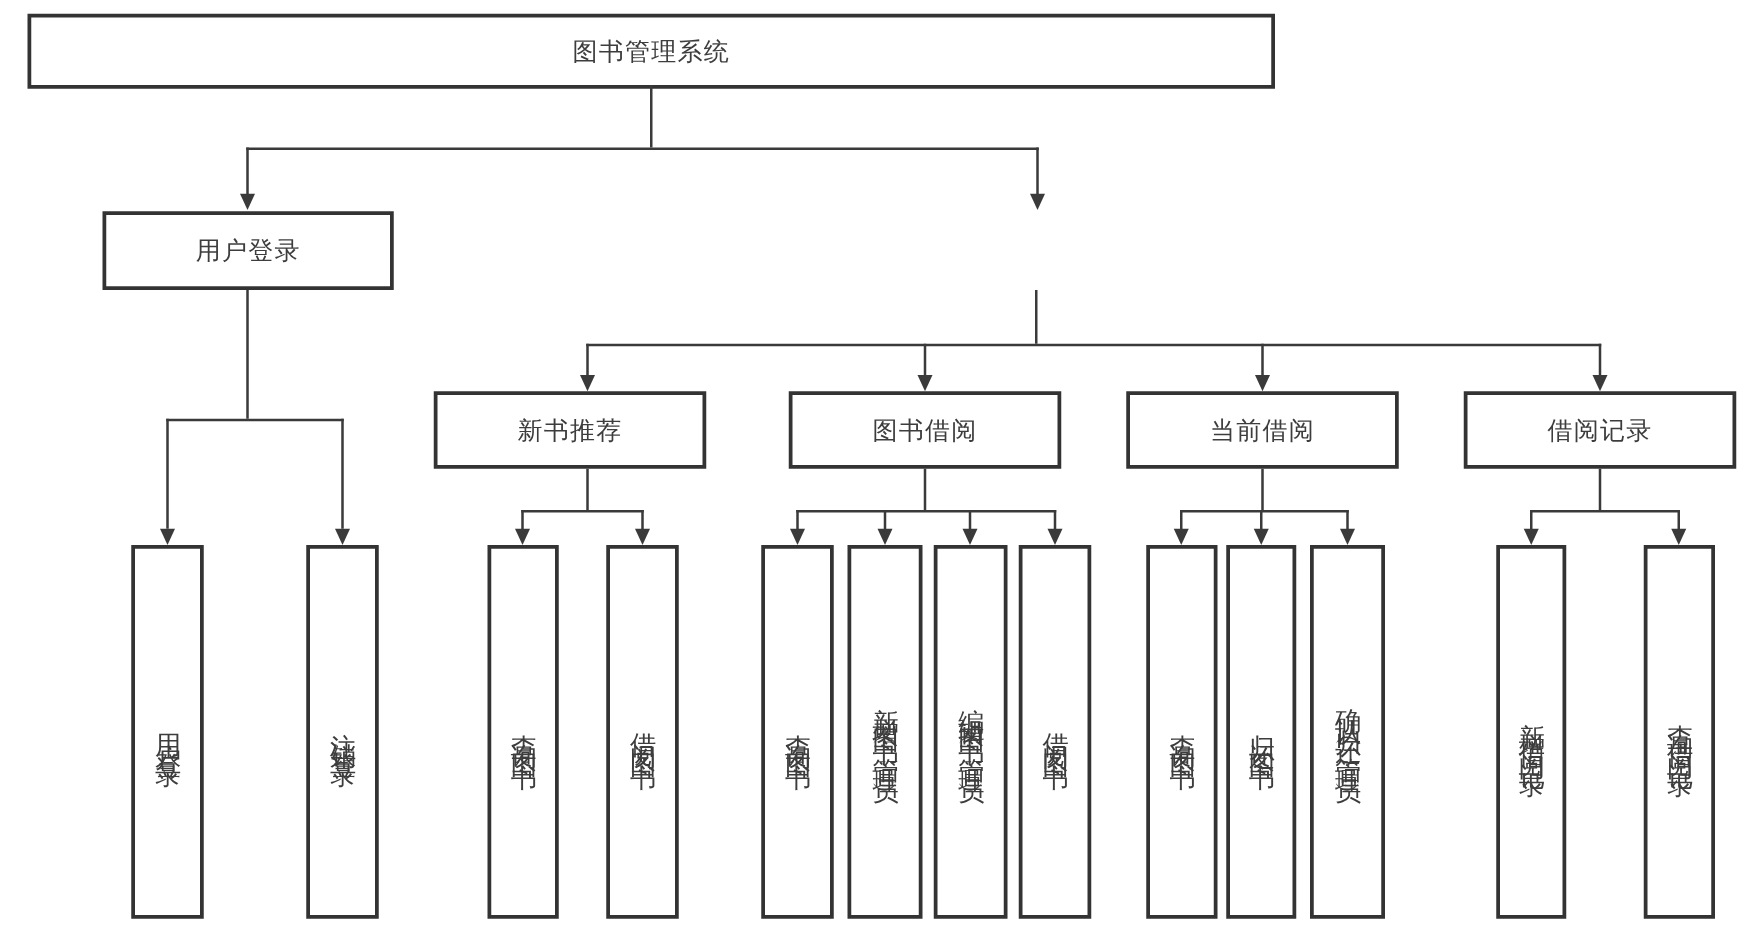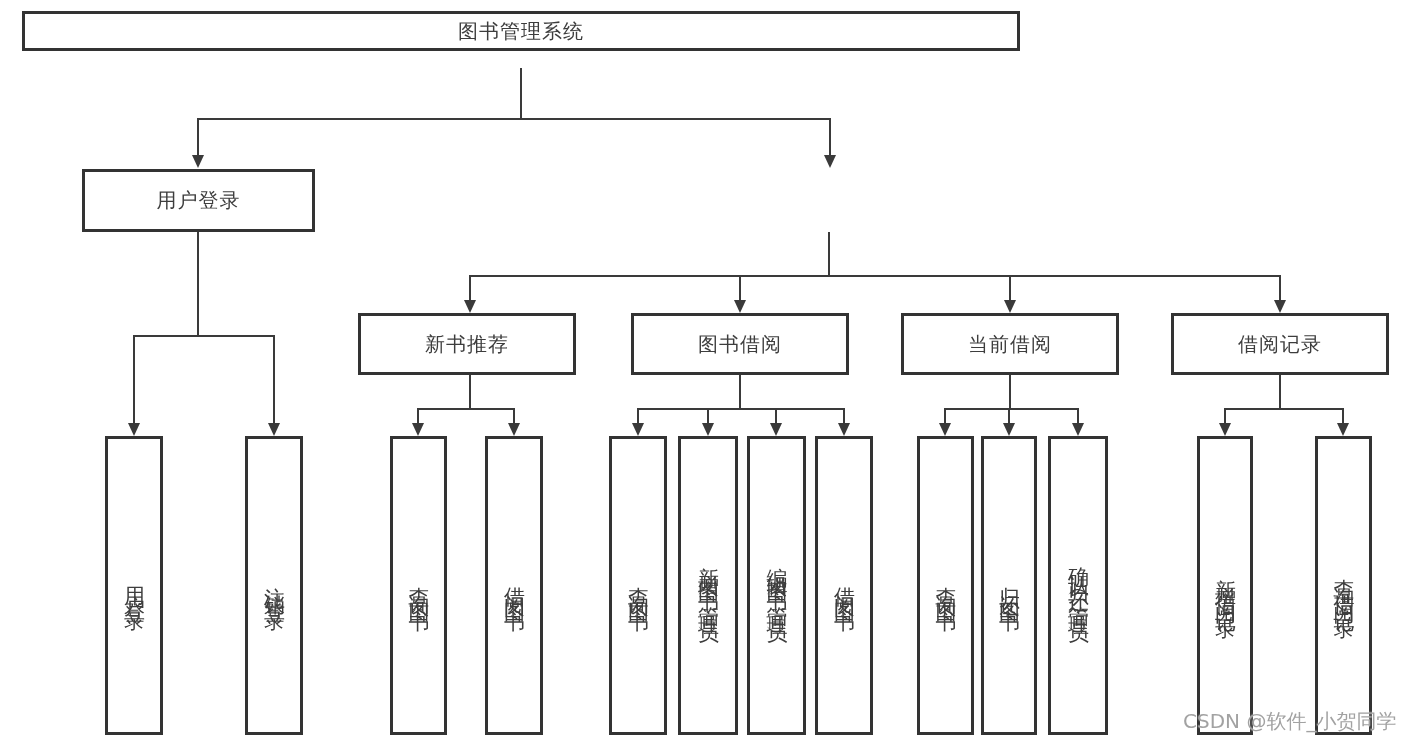--- a/index.html
+++ b/index.html
@@ -62,21 +62,21 @@
     white-space: nowrap;
     z-index: 10;
     text-shadow: 0 0 2px rgba(255,255,255,0.85);
   }
 </style>
 </head>
 <body>
 
 <div id="canvas">
 
-  <div class="node" style="left:22px; top:11px; width:998px; height:40px;">
+  <div class="node" style="left:22px; top:11px; width:998px; height:60px;">
     <span>图书管理系统</span>
   </div>
 
   <div class="vl" style="left:520px; top:68px; height:50px;"></div>
   <div class="hl" style="left:197px; top:118px; width:634px;"></div>
   <div class="vl" style="left:197px; top:118px; height:39px;"></div>
   <div class="ah" style="left:192px; top:155px;"></div>
   <div class="vl" style="left:829px; top:118px; height:39px;"></div>
   <div class="ah" style="left:824px; top:155px;"></div>
 
@@ -95,21 +95,21 @@
   <div class="hl" style="left:469px; top:275px; width:812px;"></div>
   <div class="vl" style="left:469px; top:275px; height:27px;"></div>
   <div class="ah" style="left:464px; top:300px;"></div>
   <div class="vl" style="left:739px; top:275px; height:27px;"></div>
   <div class="ah" style="left:734px; top:300px;"></div>
   <div class="vl" style="left:1009px; top:275px; height:27px;"></div>
   <div class="ah" style="left:1004px; top:300px;"></div>
   <div class="vl" style="left:1279px; top:275px; height:27px;"></div>
   <div class="ah" style="left:1274px; top:300px;"></div>
 
-  <div class="node" style="left:358px; top:313px; width:218px; height:62px;text-align:center;">
+  <div class="node" style="left:347px; top:313px; width:218px; height:62px;text-align:center;">
     <span>新书推荐</span>
   </div>
   <div class="node" style="left:631px; top:313px; width:218px; height:62px;">
     <span>图书借阅</span>
   </div>
   <div class="node" style="left:901px; top:313px; width:218px; height:62px;">
     <span>当前借阅</span>
   </div>
   <div class="node" style="left:1171px; top:313px; width:218px; height:62px;">
     <span>借阅记录</span>
@@ -186,15 +186,14 @@
     <span>确认归还（管理员）</span>
   </div>
 
   <div class="node leaf" style="left:1197px; top:436px; width:56px; height:299px;">
     <span>新增借阅记录</span>
   </div>
   <div class="node leaf" style="left:1315px; top:436px; width:57px; height:299px;">
     <span>查询借阅记录</span>
   </div>
 
-  <div class="watermark">CSDN @软件_小贺同学</div>
 
 </div>
 
 </body></html>

